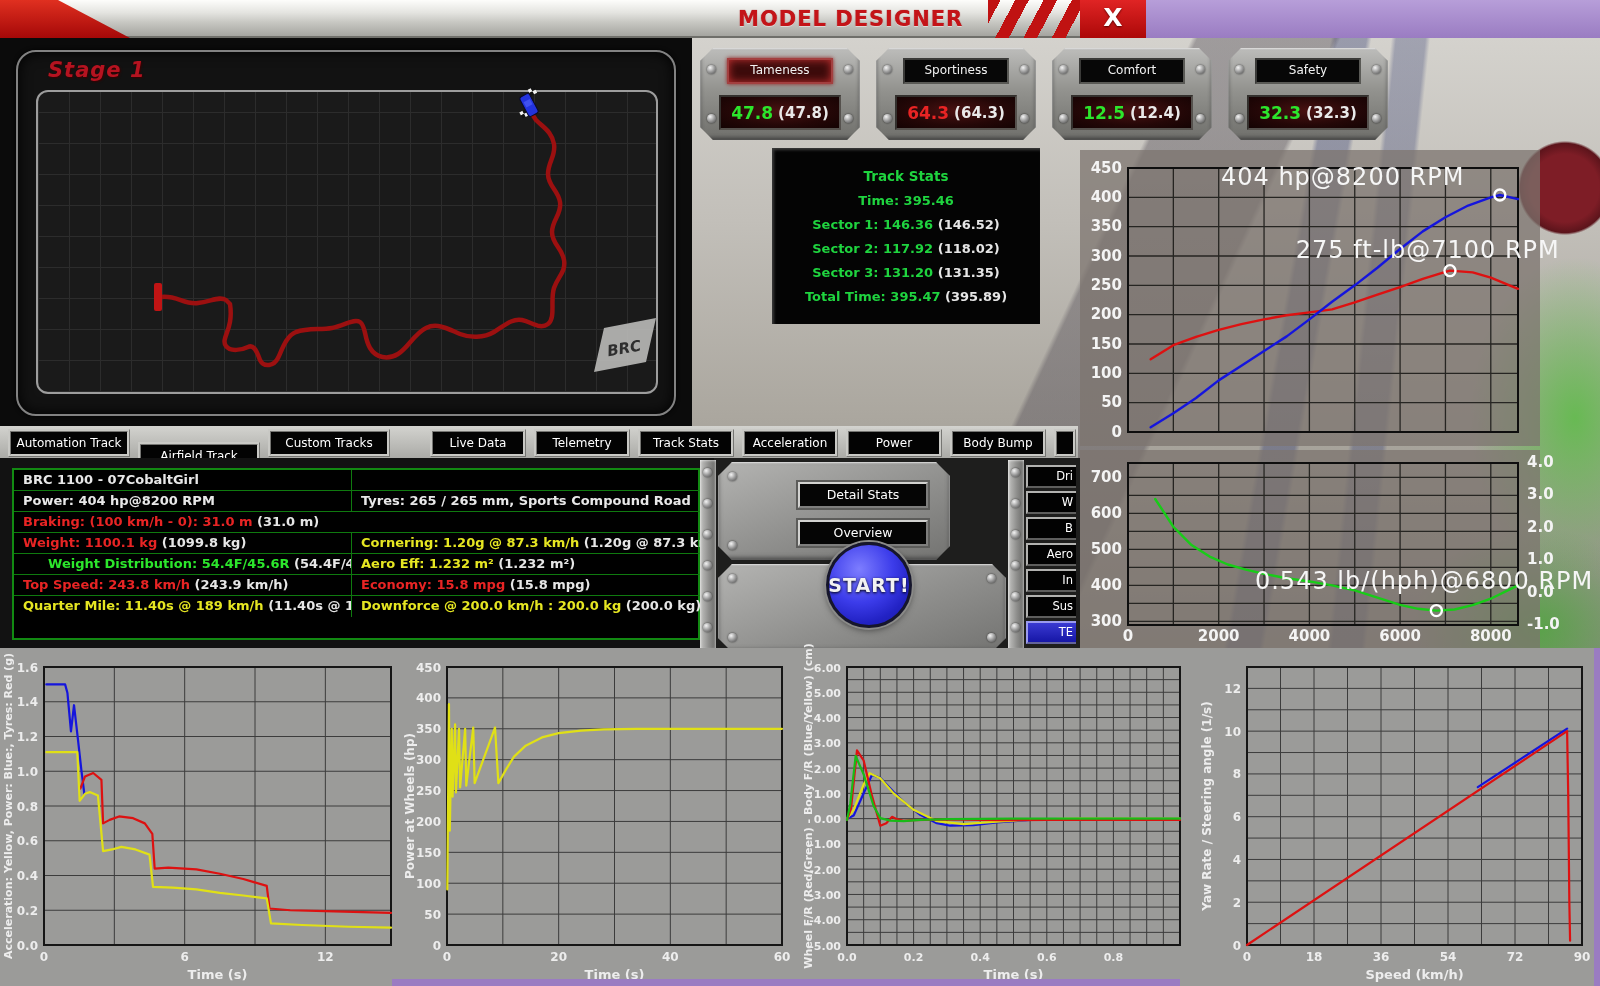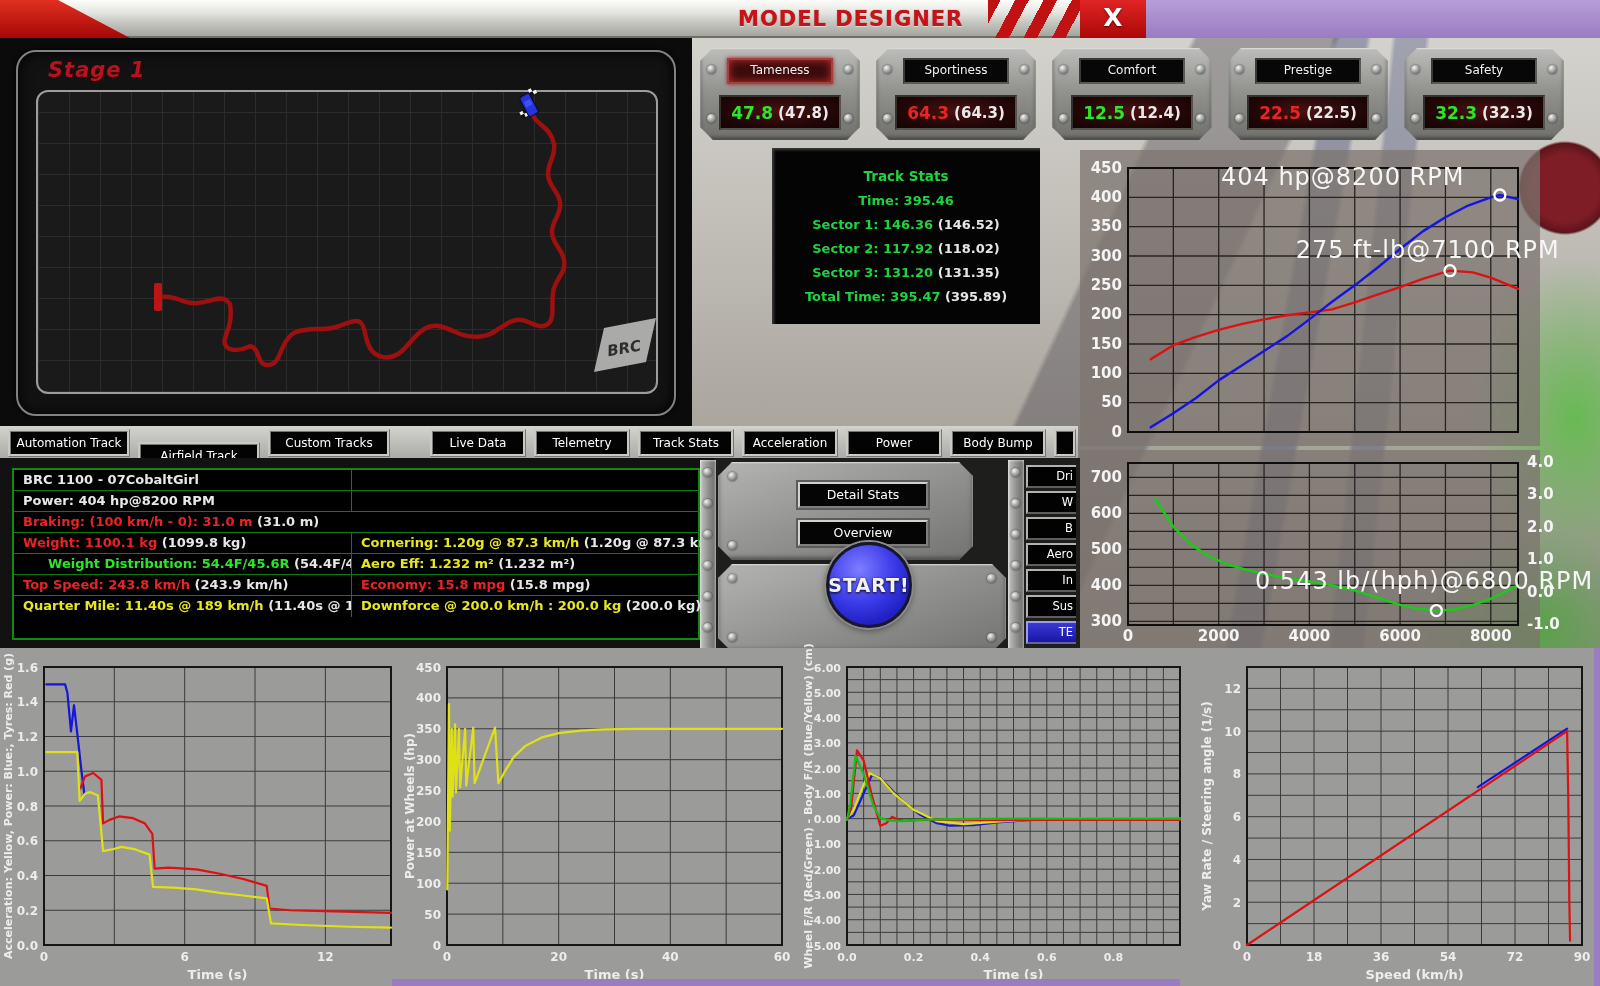--- a/index.html
+++ b/index.html
@@ -112,21 +112,21 @@
   .ct-left { width:338px; border-right:1px solid #0f7a0f; }
   .ct-right { flex:1; }
   .ct-cell .paren { color:#e6e6e6; }
 
   
   .midzone { left:714px; top:458px; width:366px; height:190px; background:#1e1e1d; }
   .plate { background: linear-gradient(160deg,#b4b4b2 0%,#8f8f8d 55%,#737371 100%);
     clip-path: polygon(14px 0, calc(100% - 14px) 0, 100% 14px, 100% calc(100% - 14px),
       calc(100% - 14px) 100%, 14px 100%, 0 calc(100% - 14px), 0 14px);
     box-shadow: inset 0 1px 2px #e8e8e8, inset 0 -2px 5px #3f3f3f; }
-  .plateA { left:718px; top:462px; width:255px; height:98px; }
+  .plateA { left:718px; top:462px; width:232px; height:98px; }
   .plateB { left:718px; top:564px; width:288px; height:88px; }
   .btn-metal { position:absolute; left:80px; width:130px; height:26px; background:#050505;
     color:#fff; font-size:12.5px; text-align:center; line-height:21px;
     border:2px outset #d2d2d0; box-shadow:0 0 0 2px #5c5c5a; cursor:pointer; }
   .start-btn { left:826px; top:542px; width:86px; height:86px; border-radius:50%;
     background: radial-gradient(circle at 38% 30%, #7d7dff 0%, #3c3cea 45%, #2222c4 72%, #1818a2 100%);
     border:3px solid #16162c; box-shadow:0 0 0 2px #8a8a88, 0 2px 7px rgba(0,0,0,.55);
     color:#f2f2f2; font-size:19px; font-weight:bold; letter-spacing:1px;
     display:flex; align-items:center; justify-content:center;
     text-shadow:0 1px 3px #000; cursor:pointer; }
@@ -221,31 +221,20 @@
       <div class="gauge-value">
         <span style="color: rgb(44, 230, 44);">12.5</span>
         <span class="paren">(12.4)</span>
       </div>
     </div>
     <div class="gauge">
       <div class="screw" style="left: 7px; top: 17px;"></div>
       <div class="screw" style="left: 144px; top: 17px;"></div>
       <div class="screw" style="left: 7px; top: 66px;"></div>
       <div class="screw" style="left: 144px; top: 66px;"></div>
-      <div class="gauge-label">Prestige</div>
-      <div class="gauge-value">
-        <span style="color: rgb(232, 36, 36);">22.5</span>
-        <span class="paren">(22.5)</span>
-      </div>
-    </div>
-    <div class="gauge">
-      <div class="screw" style="left: 7px; top: 17px;"></div>
-      <div class="screw" style="left: 144px; top: 17px;"></div>
-      <div class="screw" style="left: 7px; top: 66px;"></div>
-      <div class="screw" style="left: 144px; top: 66px;"></div>
       <div class="gauge-label">Safety</div>
       <div class="gauge-value">
         <span style="color: rgb(44, 230, 44);">32.3</span>
         <span class="paren">(32.3)</span>
       </div>
     </div>
   </div>
 
 <div class="abs trackstats" id="trackstats">
   <div class="ts-title">Track Stats</div>
@@ -274,20 +263,21 @@
   </div>
 
 <div class="abs tablezone"></div>
 <div class="abs cartable" id="cartable">
     <div class="ct-row">
       <div class="ct-cell ct-left"><span style="color: rgb(232, 232, 232);">BRC 1100  - 07CobaltGirl</span></div>
       <div class="ct-cell ct-right"></div>
     </div>
     <div class="ct-row">
       <div class="ct-cell ct-left"><span style="color: rgb(232, 232, 232);">Power: 404 hp@8200 RPM</span></div>
+      <div class="ct-cell ct-right"><span style="color: rgb(232, 232, 232);">Tyres: 265 / 265 mm, Sports Compound Road</span></div>
     </div>
     <div class="ct-row">
       <div class="ct-cell ct-right"><span style="color: rgb(232, 36, 36);">Braking: (100 km/h - 0): 31.0 m</span><span class="paren"> (31.0 m)</span></div>
     </div>
     <div class="ct-row">
       <div class="ct-cell ct-left"><span style="color: rgb(232, 36, 36);">Weight: 1100.1 kg</span><span class="paren"> (1099.8 kg)</span></div>
       <div class="ct-cell ct-right"><span style="color: rgb(230, 230, 34);">Cornering: 1.20g @ 87.3 km/h</span><span class="paren"> (1.20g @ 87.3 km/h)</span></div>
     </div>
     <div class="ct-row">
       <div class="ct-cell ct-left"><span style="color: rgb(44, 230, 44); margin-left: 25px;">Weight Distribution: 54.4F/45.6R</span><span class="paren"> (54.4F/45.6R)</span></div>

